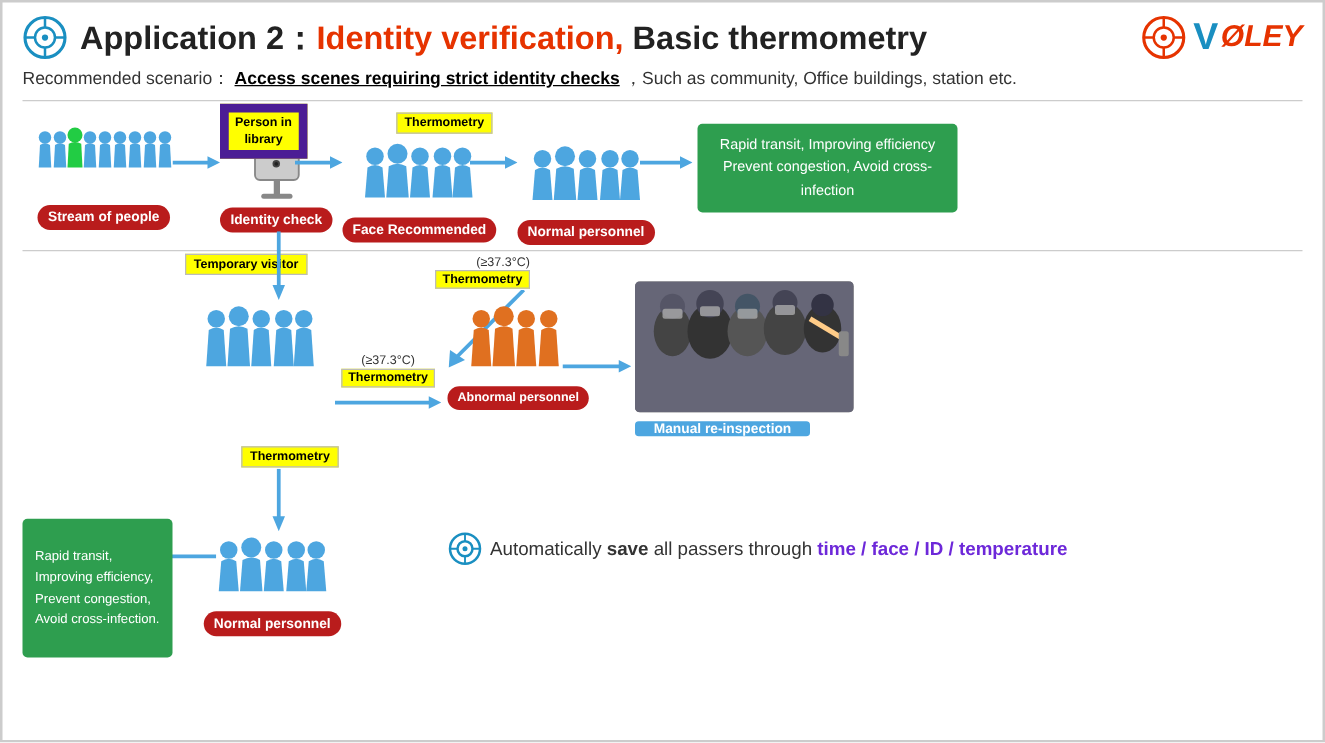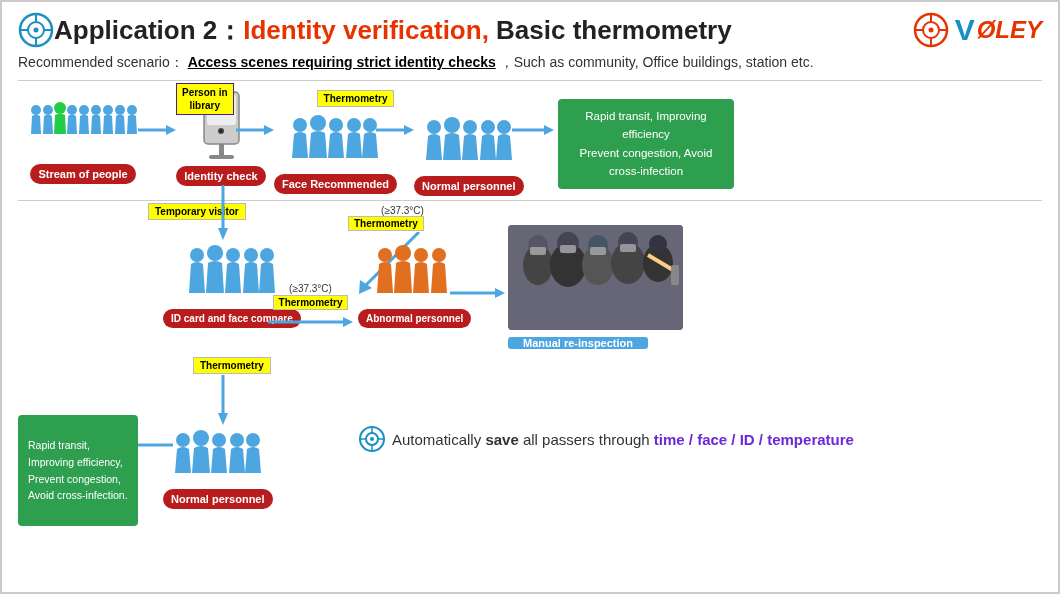--- a/index.html
+++ b/index.html
@@ -24,20 +24,21 @@
     
     .header {
       display: flex;
       align-items: center;
       justify-content: space-between;
       margin-bottom: 6px;
     }
     .header-left {
       display: flex;
       align-items: center;
+      gap: 10px;
     }
     .app-icon {
       width: 36px;
       height: 36px;
     }
     .header-title {
       font-size: 26px;
       font-weight: bold;
       color: #222;
     }
@@ -210,21 +211,21 @@
         <circle cx="30" cy="18" r="1.5" fill="#555"></circle>
         <path d="M23 24 Q27 27 31 24" stroke="#555" stroke-width="1.2" fill="none"></path>
 
         <circle cx="27" cy="44" r="3" fill="#444"></circle>
         <circle cx="27" cy="44" r="1.5" fill="#222"></circle>
       </svg>
       <div class="blue-label" style="font-size:11px;min-width:90px;">Identity check</div>
     </div>
 
     <div class="abs" style="left:158px;top:-2px;">
-      <div style="background:#ffff00;color:#000;font-size:10px;font-weight:bold;padding:2px 5px;border:1px solid #4c1d95;text-align:center;line-height:1.3;">
+      <div style="background:#ffff00;color:#000;font-size:10px;font-weight:bold;padding:2px 5px;border:7px solid #4c1d95;text-align:center;line-height:1.3;">
         <span>Person in<br>library</span>
       </div>
     </div>
 
     <div class="abs" style="left:218px;top:35px;">
       <svg width="38" height="20" viewBox="0 0 38 20">
         <line x1="0" y1="10" x2="30" y2="10" stroke="#4da6e0" stroke-width="3"></line>
         <polygon points="28,5 38,10 28,15" fill="#4da6e0"></polygon>
       </svg>
     </div>
@@ -295,21 +296,21 @@
     </div>
 
     <div class="abs" style="left:494px;top:35px;">
       <svg width="42" height="20" viewBox="0 0 42 20">
         <line x1="0" y1="10" x2="34" y2="10" stroke="#4da6e0" stroke-width="3"></line>
         <polygon points="32,5 42,10 32,15" fill="#4da6e0"></polygon>
       </svg>
     </div>
 
     <div class="abs" style="left:540px;top:14px;">
-      <div class="benefit-box" style="width:176px;">
+      <div class="benefit-box" style="width:208px;">
         <span>Rapid transit, Improving efficiency<br>Prevent congestion, Avoid cross-infection</span>
       </div>
     </div>
 
     <div class="abs" style="top:115px;left:0;right:0;height:1px;background:#ccc;"></div>
 
     <div class="abs" style="left:130px;top:118px;">
       <div style="background:#ffff00;color:#000;font-size:10px;font-weight:bold;padding:2px 6px;border:1px solid #bbb;">
         <span>Temporary visitor</span>
       </div>
@@ -338,24 +339,20 @@
         </g>
         <g fill="#4da6e0">
           <circle cx="64" cy="15" r="7"></circle>
           <path d="M58 24 Q64 20 70 24 L72 53 L56 53 Z"></path>
         </g>
         <g fill="#4da6e0">
           <circle cx="80" cy="15" r="7"></circle>
           <path d="M74 24 Q80 20 86 24 L88 53 L72 53 Z"></path>
         </g>
       </svg>
-      <div class="blue-label" style="font-size:10px;min-width:100px;text-align:center;">
-        <span>ID card and
-face compare</span>
-      </div>
     </div>
 
     <div class="abs" style="left:175px;top:272px;">
       <div style="background:#ffff00;color:#000;font-size:10px;font-weight:bold;padding:2px 6px;border:1px solid #bbb;text-align:center;">
         <span>Thermometry</span>
       </div>
     </div>
 
     <div class="abs" style="left:195px;top:290px;">
       <svg width="20" height="50" viewBox="0 0 20 50">

